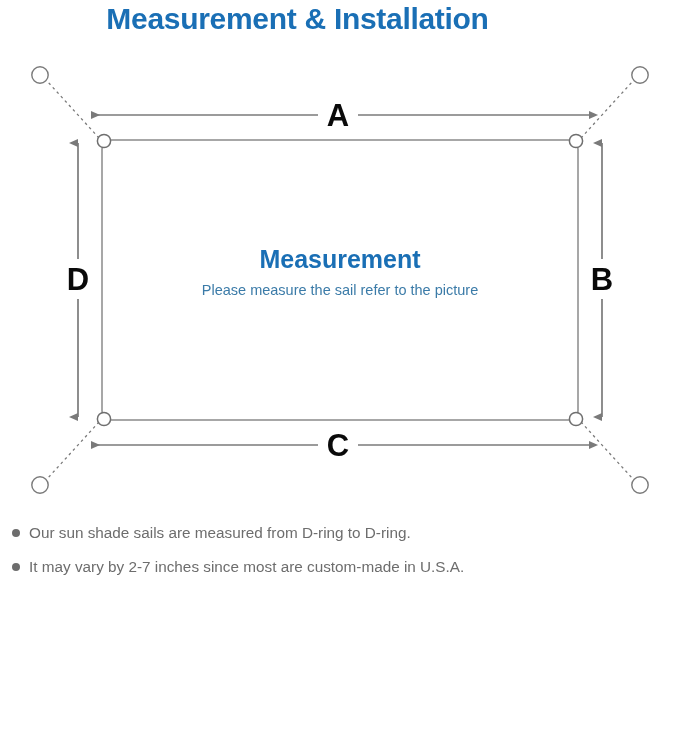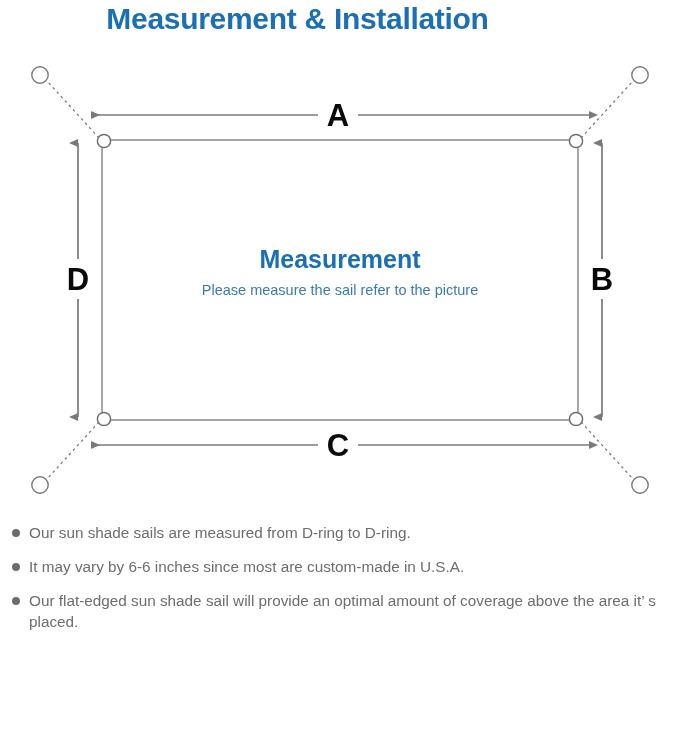--- a/index.html
+++ b/index.html
@@ -161,19 +161,15 @@
   </svg>
 </div>
 
 <div class="notes">
   <div class="note-row">
     <span class="note-bullet"></span>
     <span>Our sun shade sails are measured from D-ring to D-ring.</span>
   </div>
   <div class="note-row">
     <span class="note-bullet"></span>
-    <span>It may vary by 6-6 inches since most are custom-made in U.S.A.</span>
-  </div>
-  <div class="note-row">
-    <span class="note-bullet"></span>
-    <span>Our flat-edged sun shade sail will provide an optimal amount of coverage above the area it’ s placed.</span>
+    <span>It may vary by 2-7 inches since most are custom-made in U.S.A.</span>
   </div>
 </div>
 
 </body></html>

